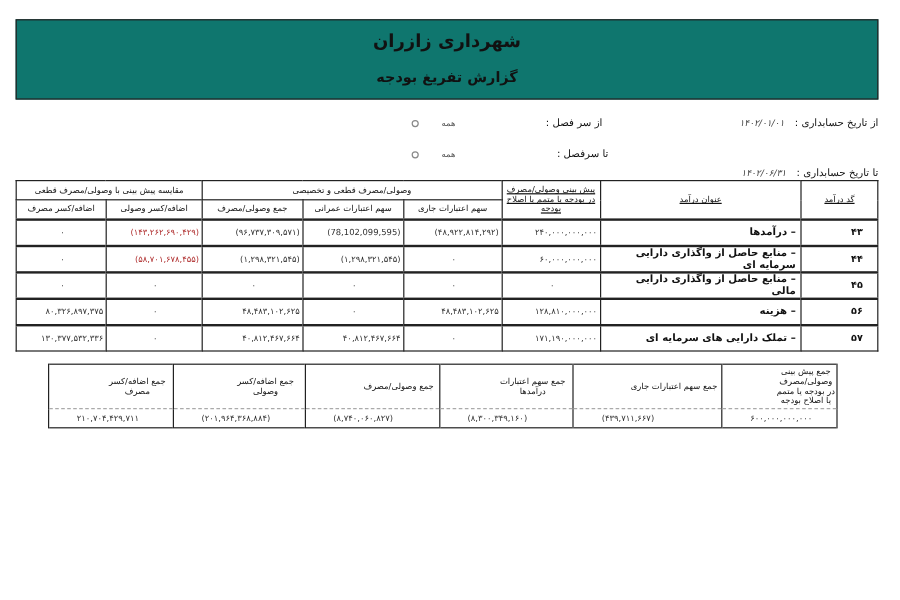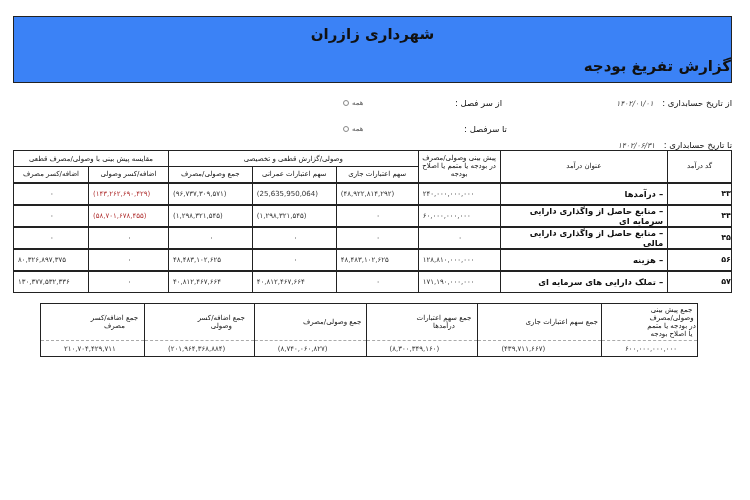--- a/index.html
+++ b/index.html
@@ -1,51 +1,51 @@
 <!DOCTYPE html>
 <html><head>
 <meta charset="utf-8">
 <style>
   * { box-sizing: border-box; margin: 0; padding: 0; }
   html, body { width: 750px; height: 500px; background: #ffffff; overflow: hidden; }
   body { position: relative; font-family: "DejaVu Sans", sans-serif; color: #111; }
 
   .header-box {
     position: absolute; left: 13px; top: 16px; width: 719px; height: 67px;
-    border: 1.5px solid #222; background: #3b82f6;
+    border: 1.5px solid #222; background: #0f766e;
   }
   .org-title {
     position: absolute; left: 0; right: 0; top: 8px; text-align: center;
     font-size: 15px; font-weight: bold; direction: rtl;
   }
   .report-title {
-    position: absolute; left: 0; right: 0; top: 40px; text-align: right;
-    font-size: 15px; font-weight: bold; direction: rtl;
+    position: absolute; left: 0; right: 0; top: 40px; text-align: center;
+    font-size: 12px; font-weight: bold; direction: rtl;
   }
 
   .filter { position: absolute; direction: rtl; font-size: 8.5px; white-space: nowrap; }
   .filter .lbl { font-weight: normal; }
   .filter .val { color: #444; font-size: 7.5px; margin-right: 6px; font-style: italic; }
-  .all-opt { position: absolute; direction: rtl; font-size: 7px; color: #555; white-space: nowrap; display: flex; align-items: center; gap: 3px; }
+  .all-opt { position: absolute; direction: rtl; font-size: 7px; color: #555; white-space: nowrap; display: flex; align-items: center; gap: 19px; }
   .radio { display: inline-block; width: 6px; height: 6px; border: 1px solid #888; border-radius: 50%; }
 
   table { border-collapse: collapse; direction: rtl; }
   .main-table {
     position: absolute; left: 13px; top: 150px; width: 719px;
     border: 1.5px solid #222;
   }
   .main-table th, .main-table td {
     border: 1px solid #222; font-size: 7px; text-align: center; vertical-align: middle; padding: 0 2px;
   }
   .main-table th { font-weight: normal; height: 16px; }
-  .main-table th.tall { height: 32px; }
+  .main-table th.tall { height: 32px; text-decoration: underline; }
   .main-table td { height: 22px; }
-  .main-table td.code { text-align: right; font-weight: bold; font-size: 8px; padding-right: 0; }
+  .main-table td.code { text-align: right; font-weight: bold; font-size: 8px; padding-right: 12px; }
   .main-table td.title { text-align: right; font-weight: bold; font-size: 8.5px; padding-right: 4px; padding-left: 21px; }
-  .main-table td.num { text-align: left; font-size: 7px; color: #333; padding-left: 4px; }
+  .main-table td.num { text-align: right; font-size: 7px; color: #333; padding-left: 4px; }
   .main-table td.num.zero { text-align: center; }
   .main-table td.neg-red { color: #b03030; }
   .main-table tr.data-row td { border-top: 2px solid #222; }
 
   .sum-table {
     position: absolute; left: 40px; top: 303px; width: 658px;
     border: 1.5px solid #222;
   }
   .sum-table th, .sum-table td {
     border-left: 1px solid #222; border-right: 1px solid #222; font-size: 7px; text-align: center; vertical-align: middle;
@@ -93,38 +93,38 @@
       <col style="width:84px">
       <col style="width:84px">
     <col style="width:80px">
       <col style="width:75px">
   </colgroup>
   <thead>
     <tr>
       <th rowspan="2" class="tall">گد درآمد</th>
       <th rowspan="2" class="tall">عنوان درآمد</th>
       <th rowspan="2" class="tall">پیش بینی وصولی/مصرف در بودجه یا متمم یا اصلاح بودجه</th>
-      <th colspan="3">وصولی/گزارش قطعی و تخصیصی</th>
+      <th colspan="3">وصولی/مصرف قطعی و تخصیصی</th>
       <th colspan="2">مقایسه پیش بینی با وصولی/مصرف قطعی</th>
     </tr>
     <tr>
       <th>سهم اعتبارات جاری</th>
       <th>سهم اعتبارات عمرانی</th>
       <th>جمع وصولی/مصرف</th>
       <th>اضافه/کسر وصولی</th>
       <th>اضافه/کسر مصرف</th>
     </tr>
   </thead>
   <tbody>
     <tr class="data-row">
       <td class="code">۴۳</td>
       <td class="title">– درآمدها</td>
       <td class="num">۲۴۰,۰۰۰,۰۰۰,۰۰۰</td>
       <td class="num">(۴۸,۹۲۲,۸۱۴,۲۹۲)</td>
-      <td class="num">(25,635,950,064)</td>
+      <td class="num">(78,102,099,595)</td>
       <td class="num">(۹۶,۷۳۷,۳۰۹,۵۷۱)</td>
       <td class="num neg-red">(۱۴۳,۲۶۲,۶۹۰,۴۲۹)</td>
       <td class="num zero">۰</td>
     </tr>
     <tr class="data-row">
       <td class="code">۴۴</td>
       <td class="title">– منابع حاصل از واگذاری دارایی سرمایه ای</td>
       <td class="num">۶۰,۰۰۰,۰۰۰,۰۰۰</td>
       <td class="num zero">۰</td>
       <td class="num">(۱,۲۹۸,۳۲۱,۵۴۵)</td>

